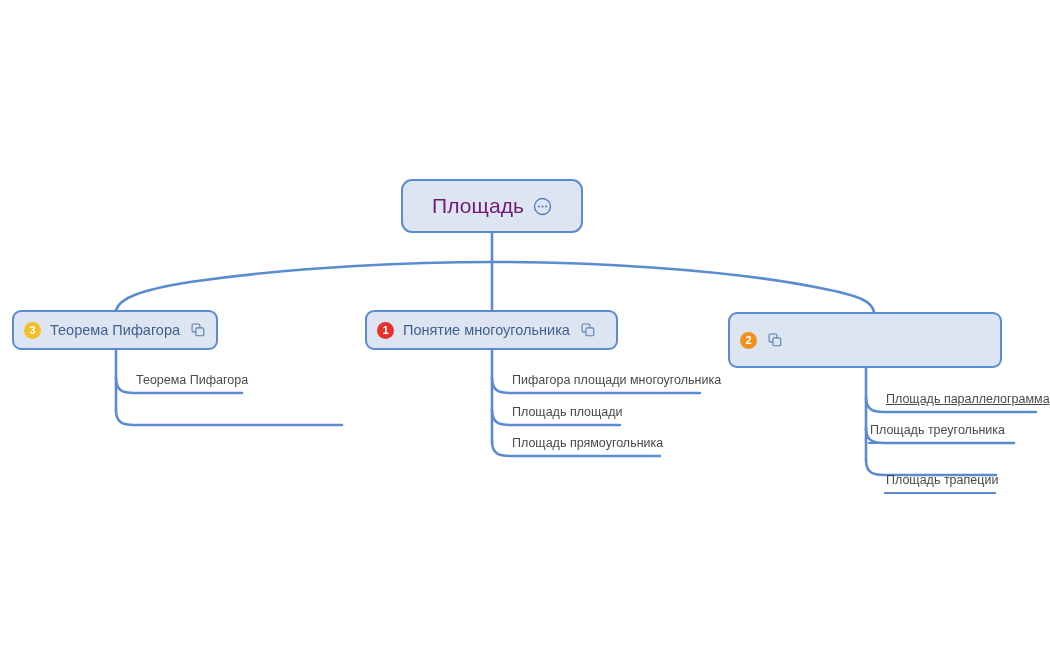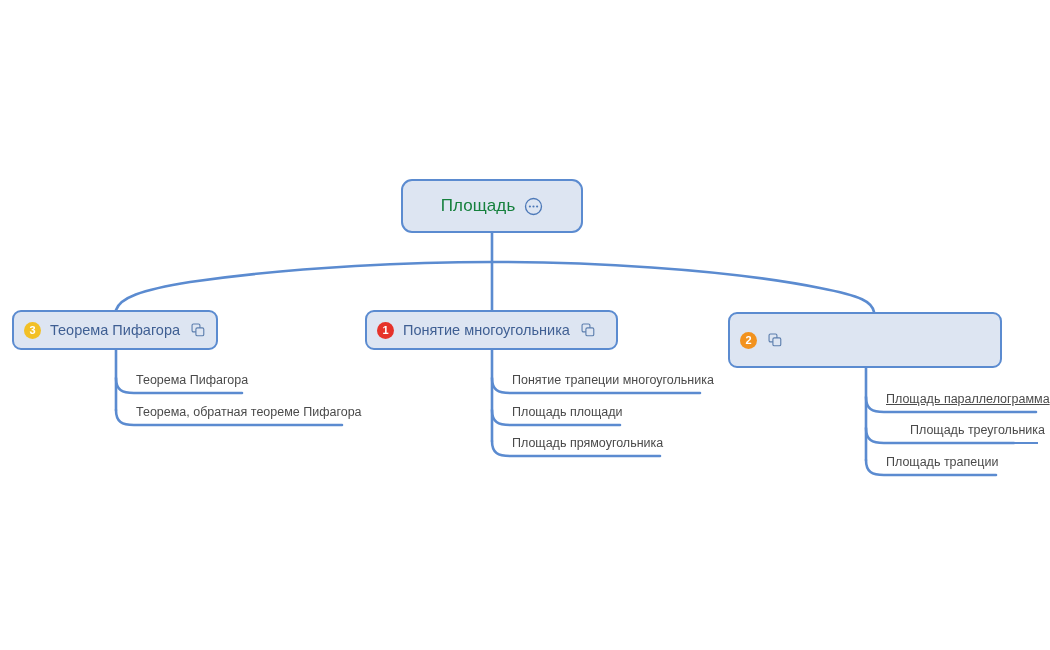--- a/index.html
+++ b/index.html
@@ -50,22 +50,22 @@
     left: 401px;
     top: 179px;
     width: 182px;
     height: 54px;
     border-radius: 11px;
     border-width: 2px;
     justify-content: center;
     gap: 9px;
   }
   .root-label {
-    font-size: 17px;
-    color: #15803d;
+    font-size: 21px;
+    color: #701a75;
     letter-spacing: 0.1px;
     text-align: center;
   }
   .dots-icon {
     width: 19px;
     height: 19px;
     flex: 0 0 auto;
     display: block;
   }
 
@@ -184,23 +184,22 @@
 
   <div class="node branch-node" id="branch-2">
     <span class="badge" style="background: rgb(242, 146, 30);">2</span>
     <svg class="copy-icon" viewBox="0 0 16 16" xmlns="http://www.w3.org/2000/svg">
       <rect x="1.2" y="1.2" width="9" height="9" rx="1.6" fill="none" stroke="#5d7fae" stroke-width="1.3"></rect>
       <rect x="5.6" y="5.6" width="9" height="9" rx="1.6" fill="#dde5f2" stroke="#5d7fae" stroke-width="1.3"></rect>
     </svg>
   </div>
 
   <div class="leaf" style="left:134px; top:373px; width:108px;">Теорема Пифагора</div>
-  <div class="leaf" style="left:134px; top:405px; width:208px;">Теорема, обратная теореме Пифагора</div>
-
-  <div class="leaf" style="left:510px; top:373px; width:190px;">Понятие трапеции многоугольника</div>
+
+  <div class="leaf" style="left:510px; top:373px; width:190px;">Пифагора площади многоугольника</div>
   <div class="leaf" style="left:510px; top:405px; width:110px;">Площадь площади</div>
   <div class="leaf" style="left:510px; top:436px; width:150px;">Площадь прямоугольника</div>
 
   <div class="leaf" style="left:884px; top:392px; width:152px;text-decoration:underline;">Площадь параллелограмма</div>
-  <div class="leaf" style="left:908px; top:423px; width:130px;">Площадь треугольника</div>
-  <div class="leaf" style="left:884px; top:455px; width:112px;">Площадь трапеции</div>
+  <div class="leaf" style="left:868px; top:423px; width:130px;">Площадь треугольника</div>
+  <div class="leaf" style="left:884px; top:473px; width:112px;">Площадь трапеции</div>
 
 </div>
 
 </body></html>

